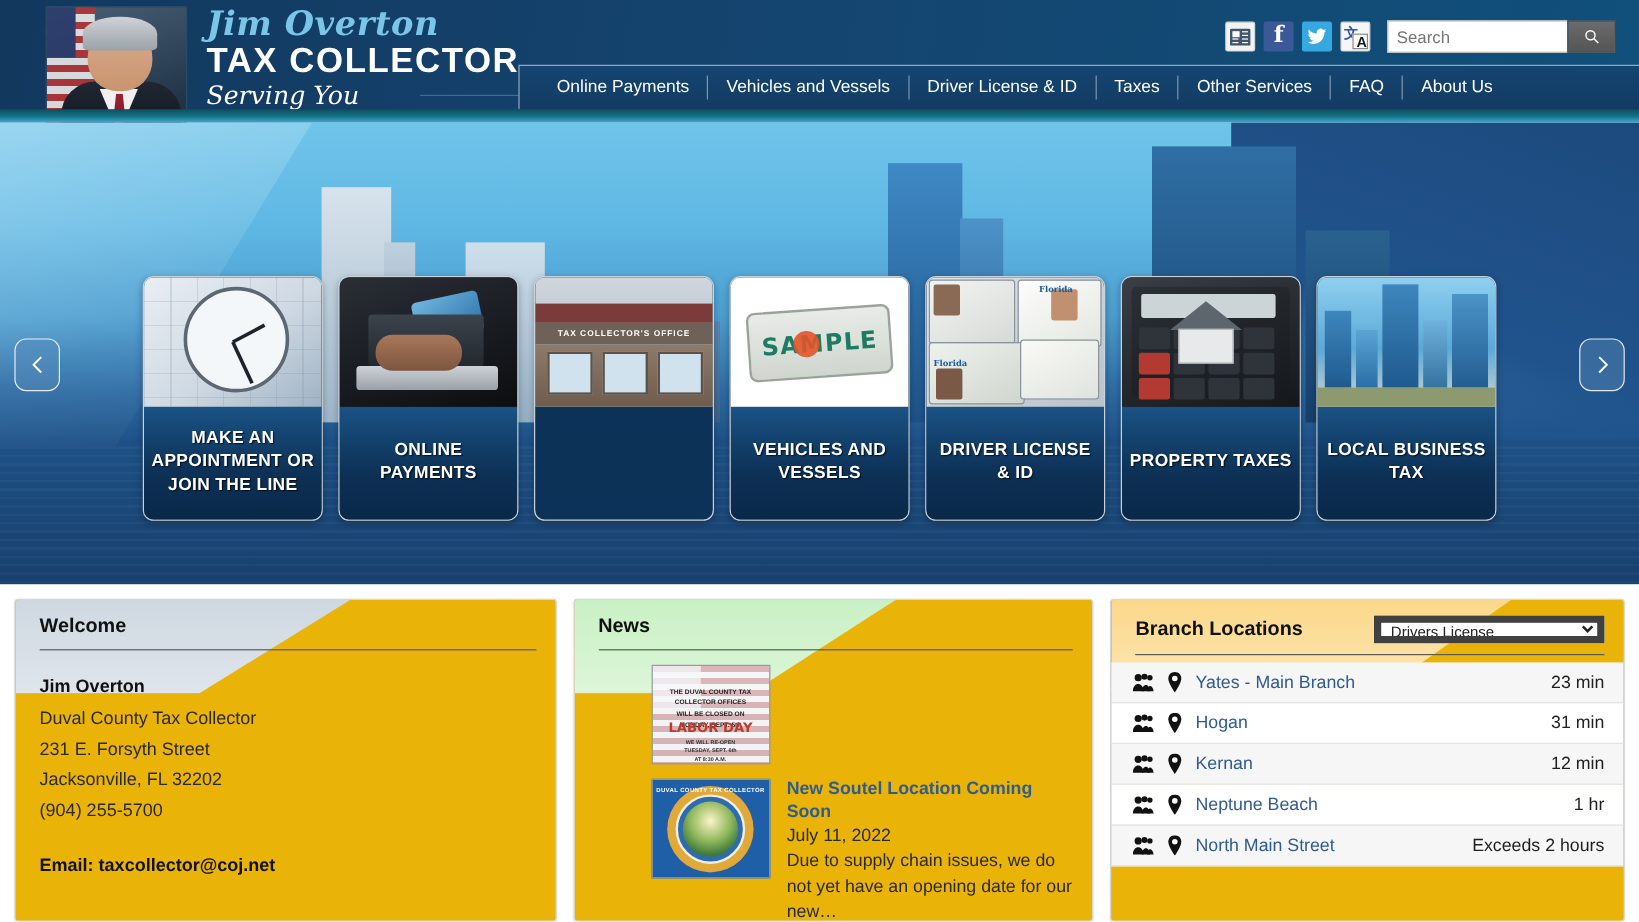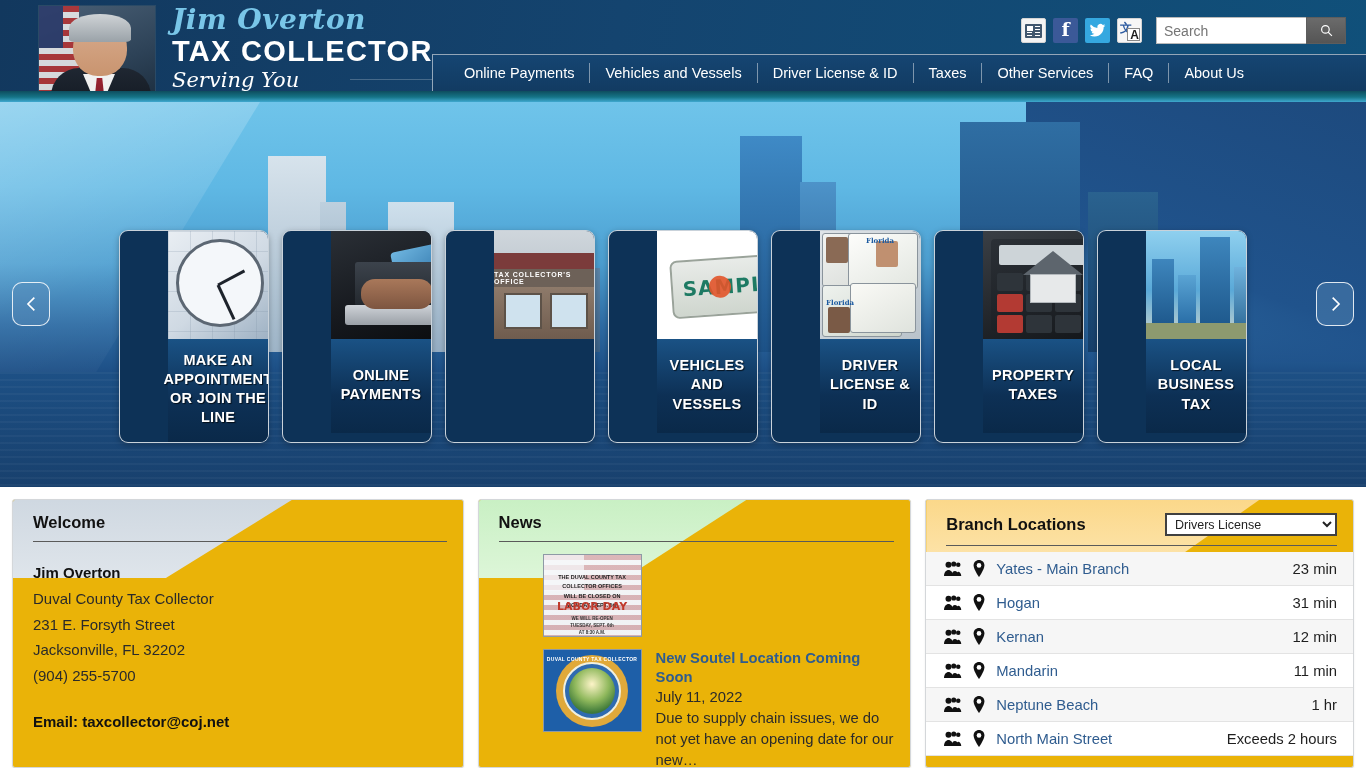--- a/index.html
+++ b/index.html
@@ -164,21 +164,21 @@
   .cards {
     position: absolute; left: 0; right: 0; top: 128px;
     display: flex; justify-content: center; gap: 13px;
   }
   .card {
     width: 150px; position: relative;
     border: 1px solid rgba(255,255,255,.78);
     border-radius: 9px;
     background: #0d3257;
     box-shadow: 0 2px 6px rgba(0,0,0,.28);
-    overflow: hidden; cursor: pointer; padding-left: 48px;
+    overflow: hidden; cursor: pointer;
   }
   .card .thumb { width: 100%; height: 108px; position: relative; overflow: hidden; }
   .card .cap {
     background: linear-gradient(180deg, #1a5285 0%, #0d3055 60%, #0a2949 100%);
     color: #fff; font-size: 14.5px; font-weight: bold; letter-spacing: .3px;
     text-align: center; line-height: 1.32; padding: 12px 6px 14px;
     text-shadow: 1px 1px 1px rgba(0,0,0,.7);
     min-height: 94px; display: flex; align-items: center; justify-content: center;
   }
   .arrow {
@@ -311,22 +311,22 @@
     padding: 8px 16px 8px 18px; font-size: 14.8px;
     border-bottom: 1px solid #e3e3e3; cursor: pointer;
   }
   .branch-row:nth-child(odd) { background: #f6f6f6; }
   .branch-row:nth-child(even) { background: #ffffff; }
   .branch-row .bname { color: #2f5c8f; flex: 1; }
   .branch-row .bwait { color: #1f1f1f; white-space: nowrap; }
   .ic { width: 18px; height: 17px; flex: 0 0 18px; fill: #111; }
   .ic.pin { width: 14px; flex: 0 0 14px; }
   .bselect {
-    height: 23px; width: 172px; font-size: 12.5px; color: #222;
-    border: 2px solid #404040; background: #fff; padding: 0 4px;
+    height: 23px; width: 192px; font-size: 12.5px; color: #222;
+    border: 6px solid #404040; background: #fff; padding: 0 4px;
     font-family: "Liberation Sans", sans-serif; cursor: pointer;
   }
 </style>
 </head>
 <body>
 
 <div class="header">
 
   <div class="portrait">
     <div class="flag"></div>
@@ -631,51 +631,35 @@
             <circle cx="13" cy="5" r="3.4"></circle>
             <circle cx="19" cy="6" r="3"></circle>
             <path d="M0 21c0-5 3-8 6-8s6 3 6 8z"></path>
             <path d="M10 21c0-4.2 2.4-6.8 4.6-6.8S19 16.8 19 21z"></path>
             <path d="M16 21c0-3.6 1.7-5.8 3.2-5.8S23 17.4 23 21z"></path>
           </svg>
         <svg class="ic pin" viewBox="0 0 16 22">
             <path d="M8 0C4 0 1 3 1 7c0 5 7 15 7 15s7-10 7-15c0-4-3-7-7-7z"></path>
             <circle cx="8" cy="7" r="3" fill="#fff"></circle>
           </svg>
-        <span class="bname">Mandarin</span>
-        <span class="bwait">11 min</span>
+        <span class="bname">Neptune Beach</span>
+        <span class="bwait">1 hr</span>
       </div>
       <div class="branch-row">
         <svg class="ic" viewBox="0 0 24 22">
             <circle cx="6" cy="6" r="4"></circle>
             <circle cx="13" cy="5" r="3.4"></circle>
             <circle cx="19" cy="6" r="3"></circle>
             <path d="M0 21c0-5 3-8 6-8s6 3 6 8z"></path>
             <path d="M10 21c0-4.2 2.4-6.8 4.6-6.8S19 16.8 19 21z"></path>
             <path d="M16 21c0-3.6 1.7-5.8 3.2-5.8S23 17.4 23 21z"></path>
           </svg>
         <svg class="ic pin" viewBox="0 0 16 22">
             <path d="M8 0C4 0 1 3 1 7c0 5 7 15 7 15s7-10 7-15c0-4-3-7-7-7z"></path>
             <circle cx="8" cy="7" r="3" fill="#fff"></circle>
           </svg>
-        <span class="bname">Neptune Beach</span>
-        <span class="bwait">1 hr</span>
-      </div>
-      <div class="branch-row">
-        <svg class="ic" viewBox="0 0 24 22">
-            <circle cx="6" cy="6" r="4"></circle>
-            <circle cx="13" cy="5" r="3.4"></circle>
-            <circle cx="19" cy="6" r="3"></circle>
-            <path d="M0 21c0-5 3-8 6-8s6 3 6 8z"></path>
-            <path d="M10 21c0-4.2 2.4-6.8 4.6-6.8S19 16.8 19 21z"></path>
-            <path d="M16 21c0-3.6 1.7-5.8 3.2-5.8S23 17.4 23 21z"></path>
-          </svg>
-        <svg class="ic pin" viewBox="0 0 16 22">
-            <path d="M8 0C4 0 1 3 1 7c0 5 7 15 7 15s7-10 7-15c0-4-3-7-7-7z"></path>
-            <circle cx="8" cy="7" r="3" fill="#fff"></circle>
-          </svg>
         <span class="bname">North Main Street</span>
         <span class="bwait">Exceeds 2 hours</span>
       </div>
     </div>
   </div>
 
 </div>
 
 </body></html>

